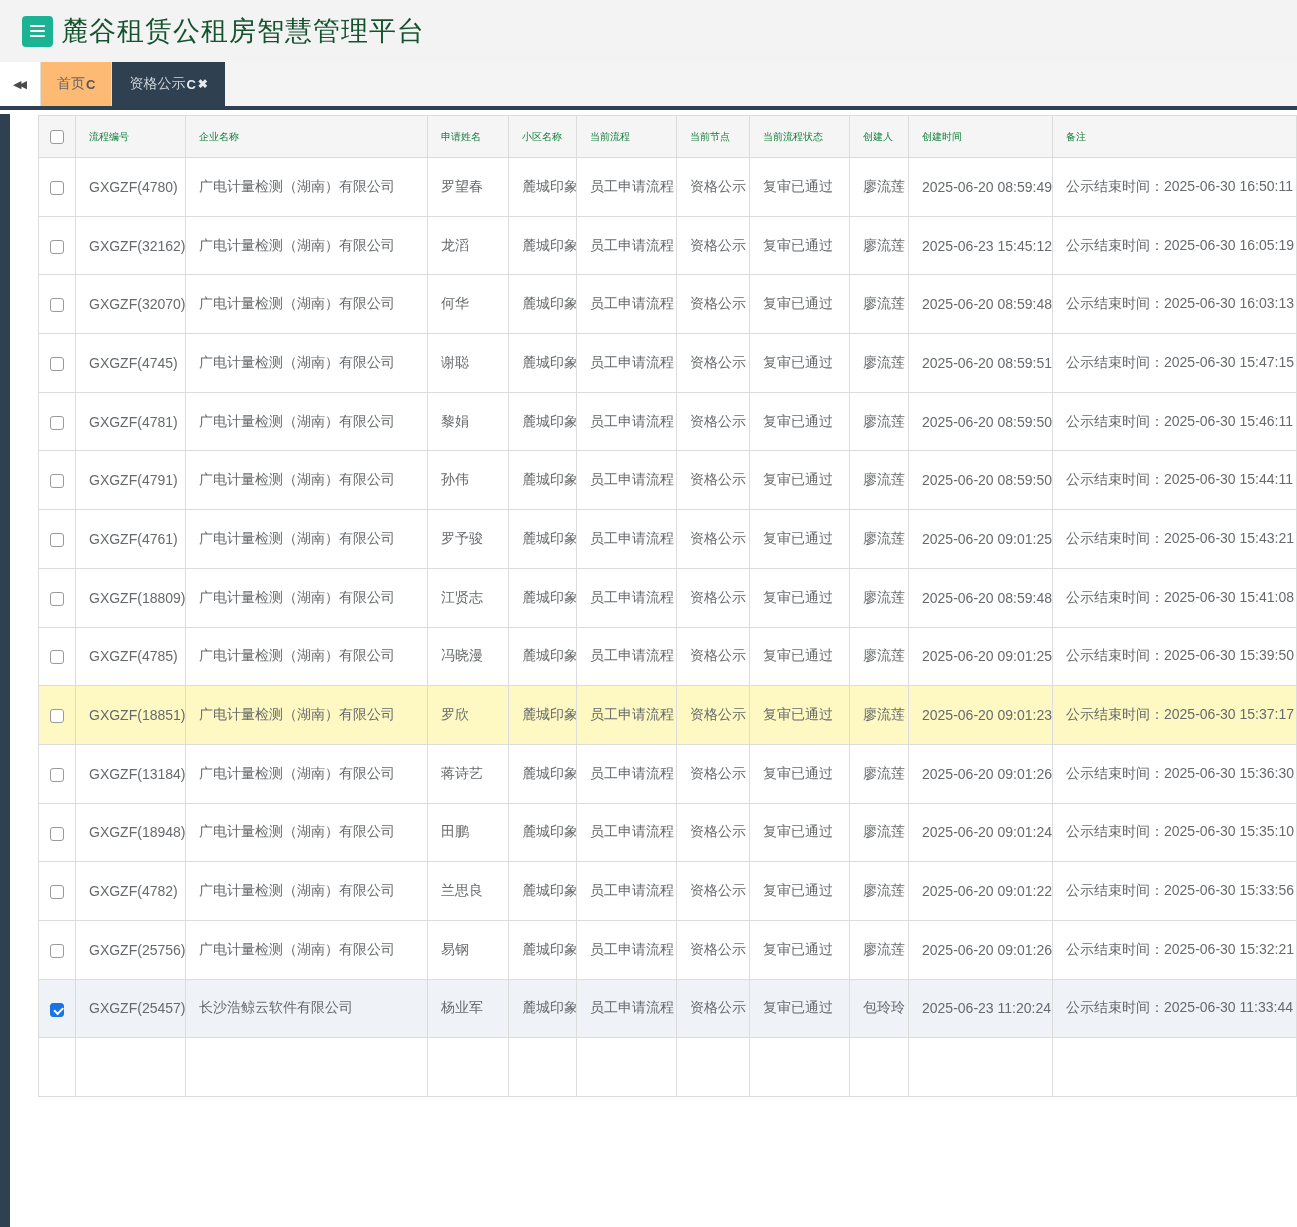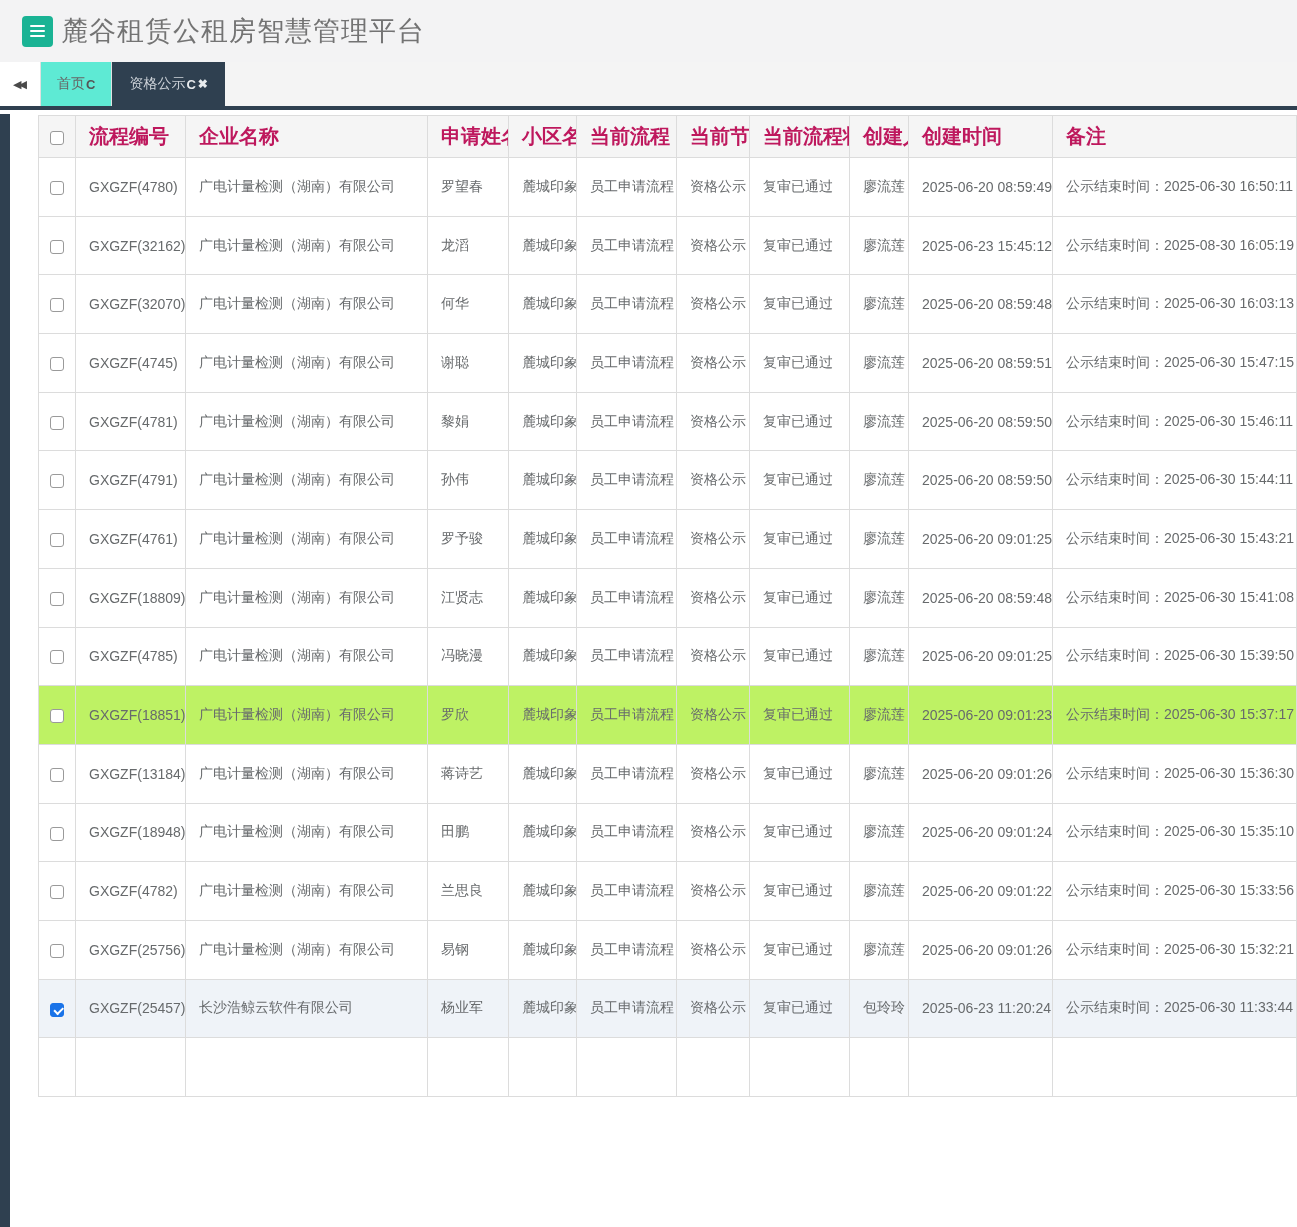--- a/index.html
+++ b/index.html
@@ -6,51 +6,51 @@
   html,body { width:1297px; height:1227px; overflow:hidden; background:#fff;
               font-family:"Liberation Sans", sans-serif; }
 
   
   .app-header { height:62px; background:#f3f3f4; display:flex; align-items:center;
                 padding-left:22px; }
   .menu-btn { width:31px; height:31px; background:#1ab394; border-radius:4px;
               display:flex; flex-direction:column; justify-content:center;
               align-items:center; gap:3px; cursor:pointer; flex:0 0 auto; }
   .menu-btn i { display:block; width:15px; height:2px; background:#fff; border-radius:1px; }
-  .app-title { margin-left:8px; font-size:27px; color:#737373; letter-spacing:1px;
+  .app-title { margin-left:8px; font-size:27px; color:#14532d; letter-spacing:1px;
                white-space:nowrap; }
 
   
   .tab-bar { height:48px; background:#f4f4f4; border-bottom:4px solid #2f4050;
              display:flex; align-items:stretch; }
   .collapse-btn { width:40px; display:flex; align-items:center; justify-content:center;
                   color:#4a4a4a; font-size:11px; letter-spacing:-3px; background:#fff;
                   cursor:pointer; padding-right:3px; }
   .tab { display:flex; align-items:center; padding:0 16px; font-size:14px; color:#666;
-         background:#5eead4; border-left:1px solid #e0e0e0; border-right:1px solid #e0e0e0;
+         background:#fdba74; border-left:1px solid #e0e0e0; border-right:1px solid #e0e0e0;
          cursor:pointer; white-space:nowrap; }
   .tab .refresh { font-weight:700; font-size:13px; color:#555; margin-left:1px; }
   .tab.active { background:#2f4050; color:#ced3d9; border-color:#2f4050; }
   .tab.active .refresh { color:#e8ebee; }
   .tab .close { font-weight:700; font-size:12px; color:#e8ebee; margin-left:2px; }
 
   
   .side-strip { position:absolute; left:0; top:114px; bottom:0; width:10px;
                 background:#2f4050; }
 
   
   .table-wrap { position:absolute; left:38px; top:115px; right:0; bottom:0;
                 overflow:hidden; }
   table { border-collapse:collapse; table-layout:fixed; width:1259px; }
   th, td { border:1px solid #dcdcdc; text-align:left; padding:0 6px 0 13px;
            overflow:hidden; white-space:nowrap; }
-  th { height:42px; background:#f5f5f5; font-size:20px; font-weight:700; color:#be185d; }
+  th { height:42px; background:#f5f5f5; font-size:10px; font-weight:400; color:#15803d; }
   td { height:58.7px; font-size:14px; color:#676a6c; }
   .col-check { text-align:center; padding:0; }
-  tr.hover td { background:#bef264; }
+  tr.hover td { background:#fef9c3; }
   tr.selected td { background:#eff3f8; }
 
   
   .cb { display:inline-block; width:14px; height:14px; border:1px solid #9a9a9a;
         border-radius:3px; background:#fff; position:relative; vertical-align:middle;
         cursor:pointer; }
   .cb.checked { background:#1a73e8; border-color:#1a73e8; }
   .cb.checked::after { content:""; position:absolute; left:2.5px; top:3px; width:7px;
         height:3.5px; border-left:2px solid #fff; border-bottom:2px solid #fff;
         transform:rotate(-45deg); }
@@ -133,21 +133,21 @@
           <td class="col-check"><span class="cb"></span></td>
           <td>GXGZF(32162)</td>
           <td>广电计量检测（湖南）有限公司</td>
           <td>龙滔</td>
           <td>麓城印象</td>
           <td>员工申请流程</td>
           <td>资格公示</td>
           <td>复审已通过</td>
           <td>廖流莲</td>
           <td>2025-06-23 15:45:12</td>
-          <td>公示结束时间：2025-08-30 16:05:19</td>
+          <td>公示结束时间：2025-06-30 16:05:19</td>
         </tr>
         <tr>
           <td class="col-check"><span class="cb"></span></td>
           <td>GXGZF(32070)</td>
           <td>广电计量检测（湖南）有限公司</td>
           <td>何华</td>
           <td>麓城印象</td>
           <td>员工申请流程</td>
           <td>资格公示</td>
           <td>复审已通过</td>

